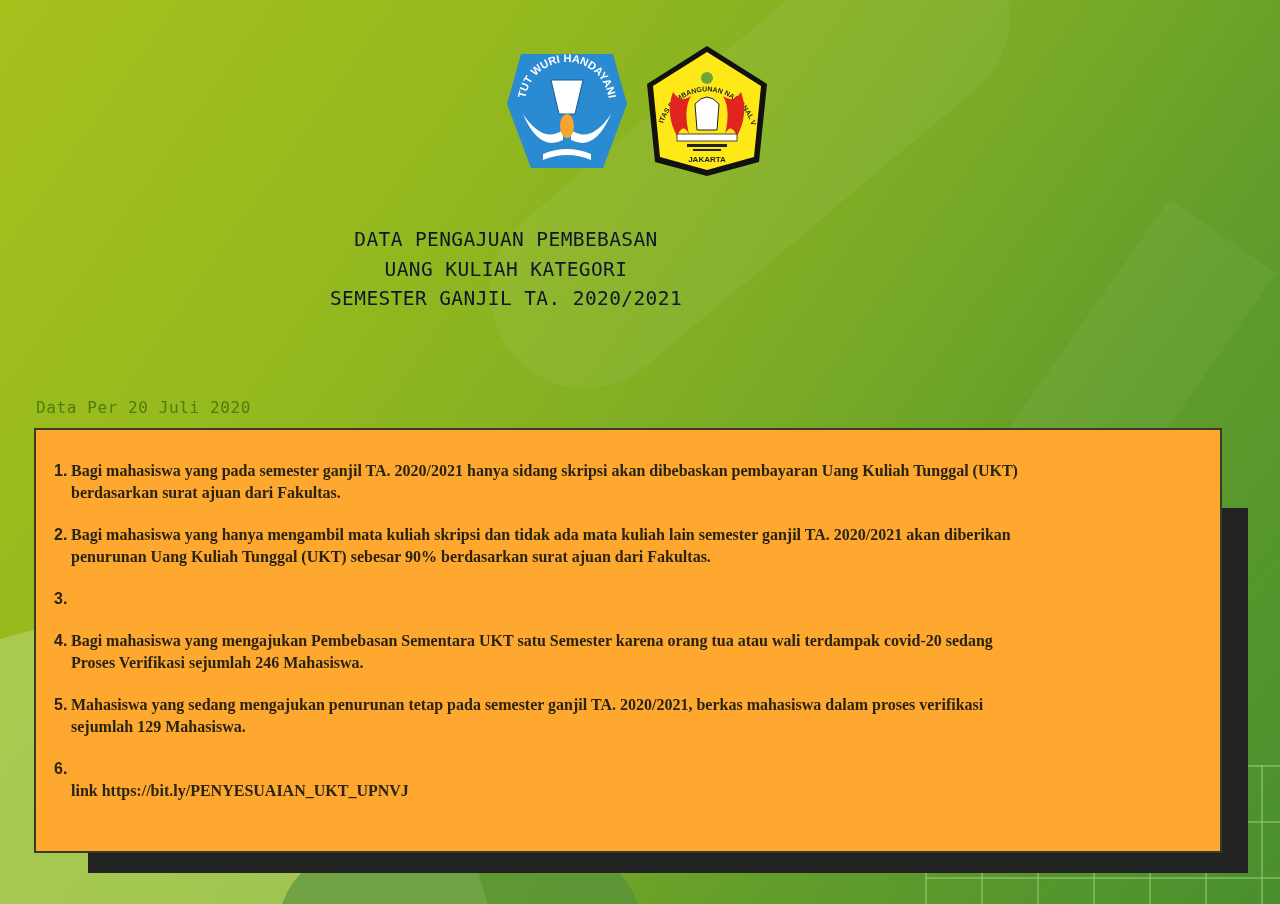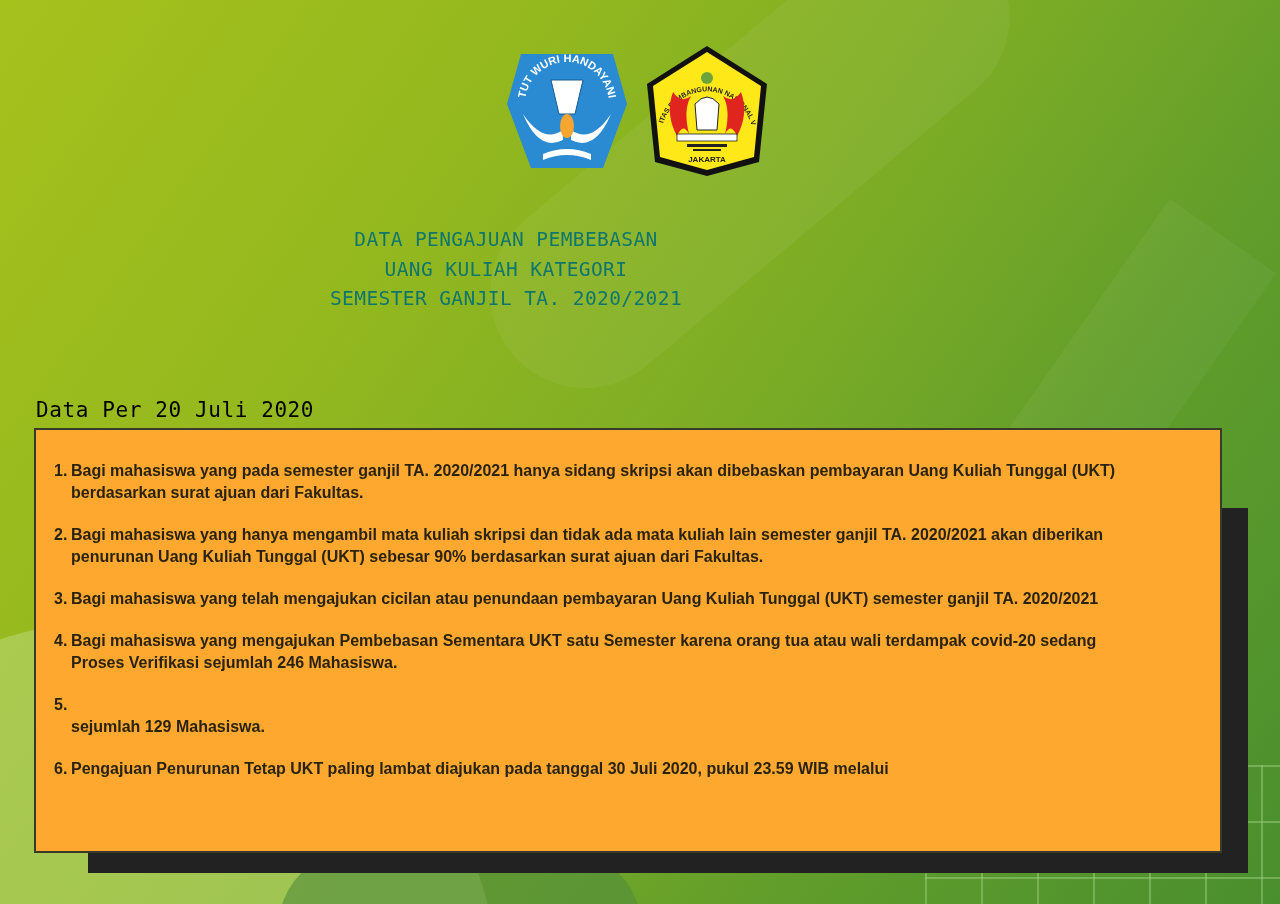--- a/index.html
+++ b/index.html
@@ -43,31 +43,31 @@
       background-size: 56px 56px;
     }
     .logos {
       position: absolute; left: 503px; top: 44px;
       display: flex; gap: 12px; align-items: flex-start;
     }
     .logo { width: 128px; height: 134px; }
     .title-block {
       position: absolute; left: 0; top: 225px; width: 1012px;
       text-align: center;
-      color: #0f766e;
+      color: #0f172a;
       font-family: "DejaVu Sans Mono", monospace;
       font-size: 19.5px;
       line-height: 29.5px;
       letter-spacing: 0.4px;
     }
     .date-label {
       position: absolute; left: 36px; top: 398px;
-      color: #000000;
+      color: #4d7c0f;
       font-family: "DejaVu Sans Mono", monospace;
-      font-size: 21px;
+      font-size: 16px;
       letter-spacing: 0.6px;
     }
     .shadow-box {
       position: absolute; left: 88px; top: 508px; width: 1160px; height: 365px;
       background: #222222;
     }
     .notice-box {
       position: absolute; left: 34px; top: 428px; width: 1188px; height: 425px;
       background: #fea82f;
       border: 2px solid #3a3a2a;
@@ -77,21 +77,21 @@
     .notice-item {
       display: flex;
       color: #2a2312;
       font-family: "Liberation Sans", sans-serif;
       font-weight: bold;
       font-size: 16px;
       line-height: 22px;
       margin-bottom: 20px;
     }
     .item-num { width: 17px; flex: 0 0 auto; }
-    .item-text { flex: 1 1 auto; }
+    .item-text { flex: 1 1 auto; font-family: Liberation Serif, serif; }
   </style>
 </head>
 <body>
 
 <div class="bg-shape bg-pill"></div>
 <div class="bg-shape bg-stripe"></div>
 <div class="bg-shape bg-circle"></div>
 <div class="bg-shape bg-circle2"></div>
 <div class="bg-shape bg-grid"></div>
 
@@ -147,37 +147,38 @@
     <li class="notice-item">
       <span class="item-num">2.</span>
       <span class="item-text">
         <span>Bagi mahasiswa yang hanya mengambil mata kuliah skripsi dan tidak ada mata kuliah lain semester ganjil TA. 2020/2021 akan diberikan</span><br>
         <span>penurunan Uang Kuliah Tunggal (UKT) sebesar 90% berdasarkan surat ajuan dari Fakultas.</span>
       </span>
     </li>
     <li class="notice-item">
       <span class="item-num">3.</span>
       <span class="item-text">
-        <span>Bagi mahasiswa yang telah mengajukan cicilan atau penundaan pembayaran Uang Kuliah Tunggal (UKT) semester ganjil TA. 2020/2021</span><br>
+        <br>
       </span>
     </li>
     <li class="notice-item">
       <span class="item-num">4.</span>
       <span class="item-text">
         <span>Bagi mahasiswa yang mengajukan Pembebasan Sementara UKT satu Semester karena orang tua atau wali terdampak covid-20 sedang</span><br>
         <span>Proses Verifikasi sejumlah 246 Mahasiswa.</span>
       </span>
     </li>
     <li class="notice-item">
       <span class="item-num">5.</span>
       <span class="item-text">
-        <br>
+        <span>Mahasiswa yang sedang mengajukan penurunan tetap pada semester ganjil TA. 2020/2021, berkas mahasiswa dalam proses verifikasi</span><br>
         <span>sejumlah 129 Mahasiswa.</span>
       </span>
     </li>
     <li class="notice-item">
       <span class="item-num">6.</span>
       <span class="item-text">
-        <span>Pengajuan Penurunan Tetap UKT paling lambat diajukan pada tanggal 30 Juli 2020, pukul 23.59 WIB melalui</span><br>
+        <br>
+        <span>link https://bit.ly/PENYESUAIAN_UKT_UPNVJ</span>
       </span>
     </li>
   </ul>
 </div>
 
 </body></html>

